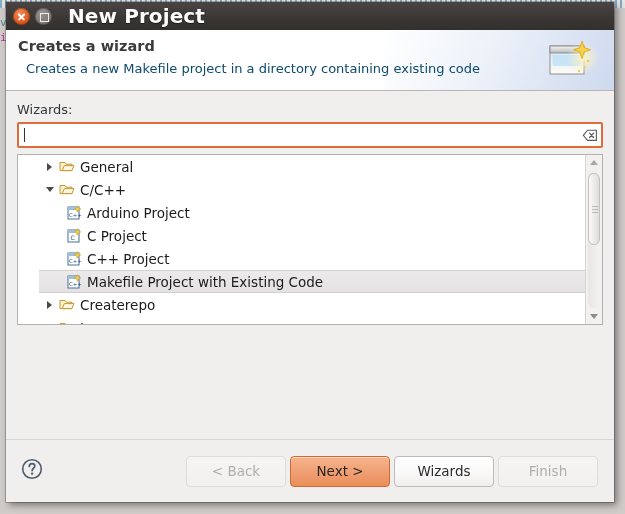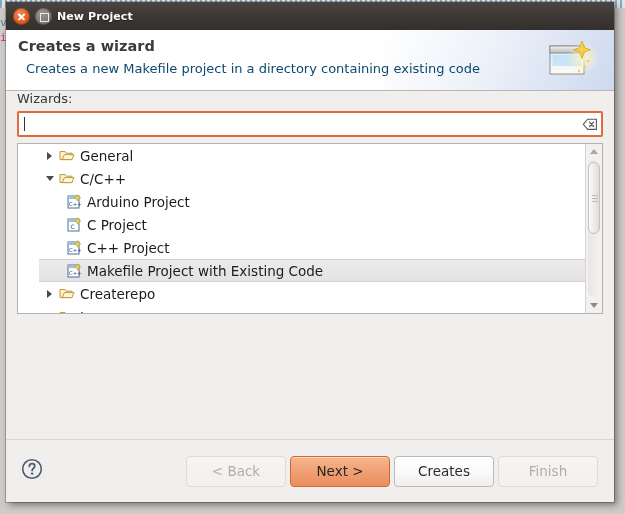--- a/index.html
+++ b/index.html
@@ -65,22 +65,22 @@
   .win-close::after  { transform: rotate(-45deg); }
   .win-max {
     background: radial-gradient(circle at 38% 30%,#9b9590 0%,#7d7873 62%,#63605c 100%);
     box-shadow: inset 0 0 0 1px rgba(0,0,0,.25);
   }
   .win-max::before {
     content:""; position:absolute; left:5px; top:5px;
     width:7px; height:7px; border:1.5px solid #ecebea;
   }
   .title-text {
-    color: #fdfdfd; font-size: 11px; font-weight: bold;
-    letter-spacing: .1px;
+    color: #fdfdfd; font-size: 20px; font-weight: bold;
+    margin-left: 11px; letter-spacing: .1px;
     text-shadow: 0 1px 1px rgba(0,0,0,.5);
   }
 
   
   .header {
     flex: none; height: 60px; position: relative;
     background: #ffffff;
     border-bottom: 1px solid #b8b5b2;
     overflow: hidden;
   }
@@ -102,21 +102,21 @@
   }
 
   
   .content {
     flex: 1 1 auto; position: relative;
     background: #f1efed;
     padding: 0 11px;
   }
   .wizards-label {
     font-size: 13px; color: #32383d;
-    padding-bottom: 5px;
+    padding-top: 11px; padding-bottom: 5px;
   }
 
   
   .search-wrap {
     position: relative; height: 26px;
     background: #ffffff;
     border: 2px solid #e06c3b;
     border-radius: 2px;
     box-sizing: border-box;
     display: flex; align-items: center;
@@ -470,18 +470,18 @@
     <div class="help-icon">
       <svg width="24" height="24" viewBox="0 0 24 24">
         <circle cx="12" cy="12" r="9.3" fill="none" stroke="#4d5c70" stroke-width="1.6"></circle>
         <path d="M9.3 9.4 C9.3 7.6 10.6 6.7 12.1 6.7 C13.7 6.7 14.8 7.7 14.8 9.1 C14.8 11.2 12.1 11.3 12.1 13.6" fill="none" stroke="#4d5c70" stroke-width="1.7" stroke-linecap="round"></path>
         <circle cx="12.1" cy="16.6" r="1.2" fill="#4d5c70"></circle>
       </svg>
     </div>
     <div class="btn-group">
       <div class="btn btn-disabled">&lt; Back</div>
       <div class="btn btn-default">Next &gt;</div>
-      <div class="btn btn-normal">Creates</div>
+      <div class="btn btn-normal">Wizards</div>
       <div class="btn btn-disabled">Finish</div>
     </div>
   </div>
 
 </div>
 
 </body></html>

